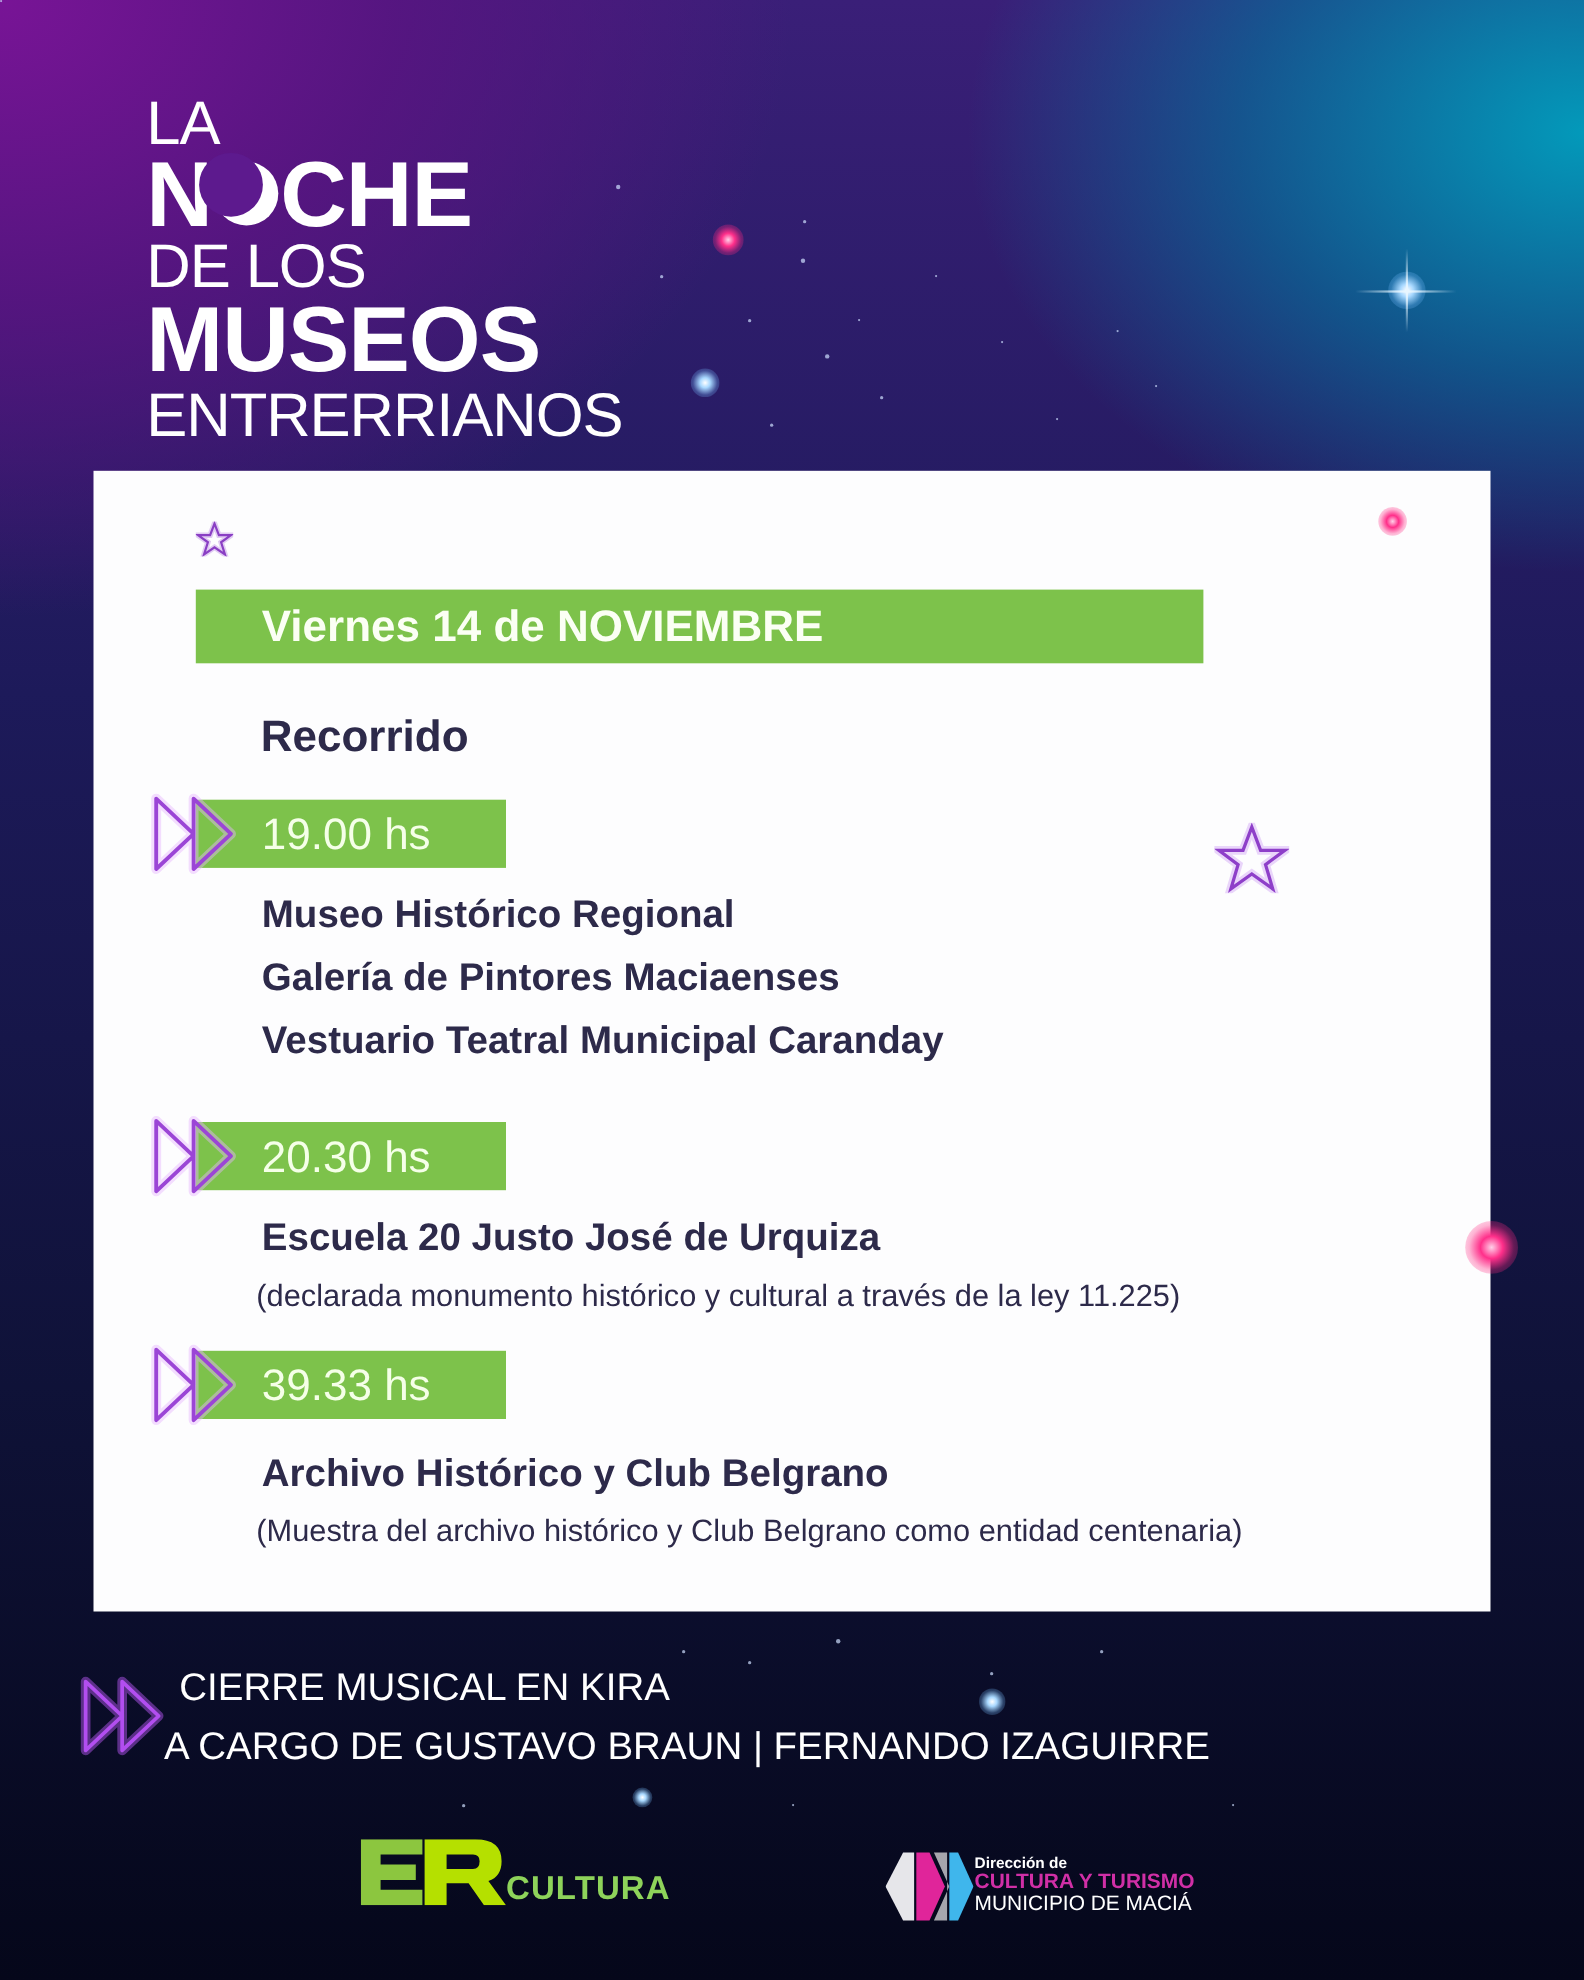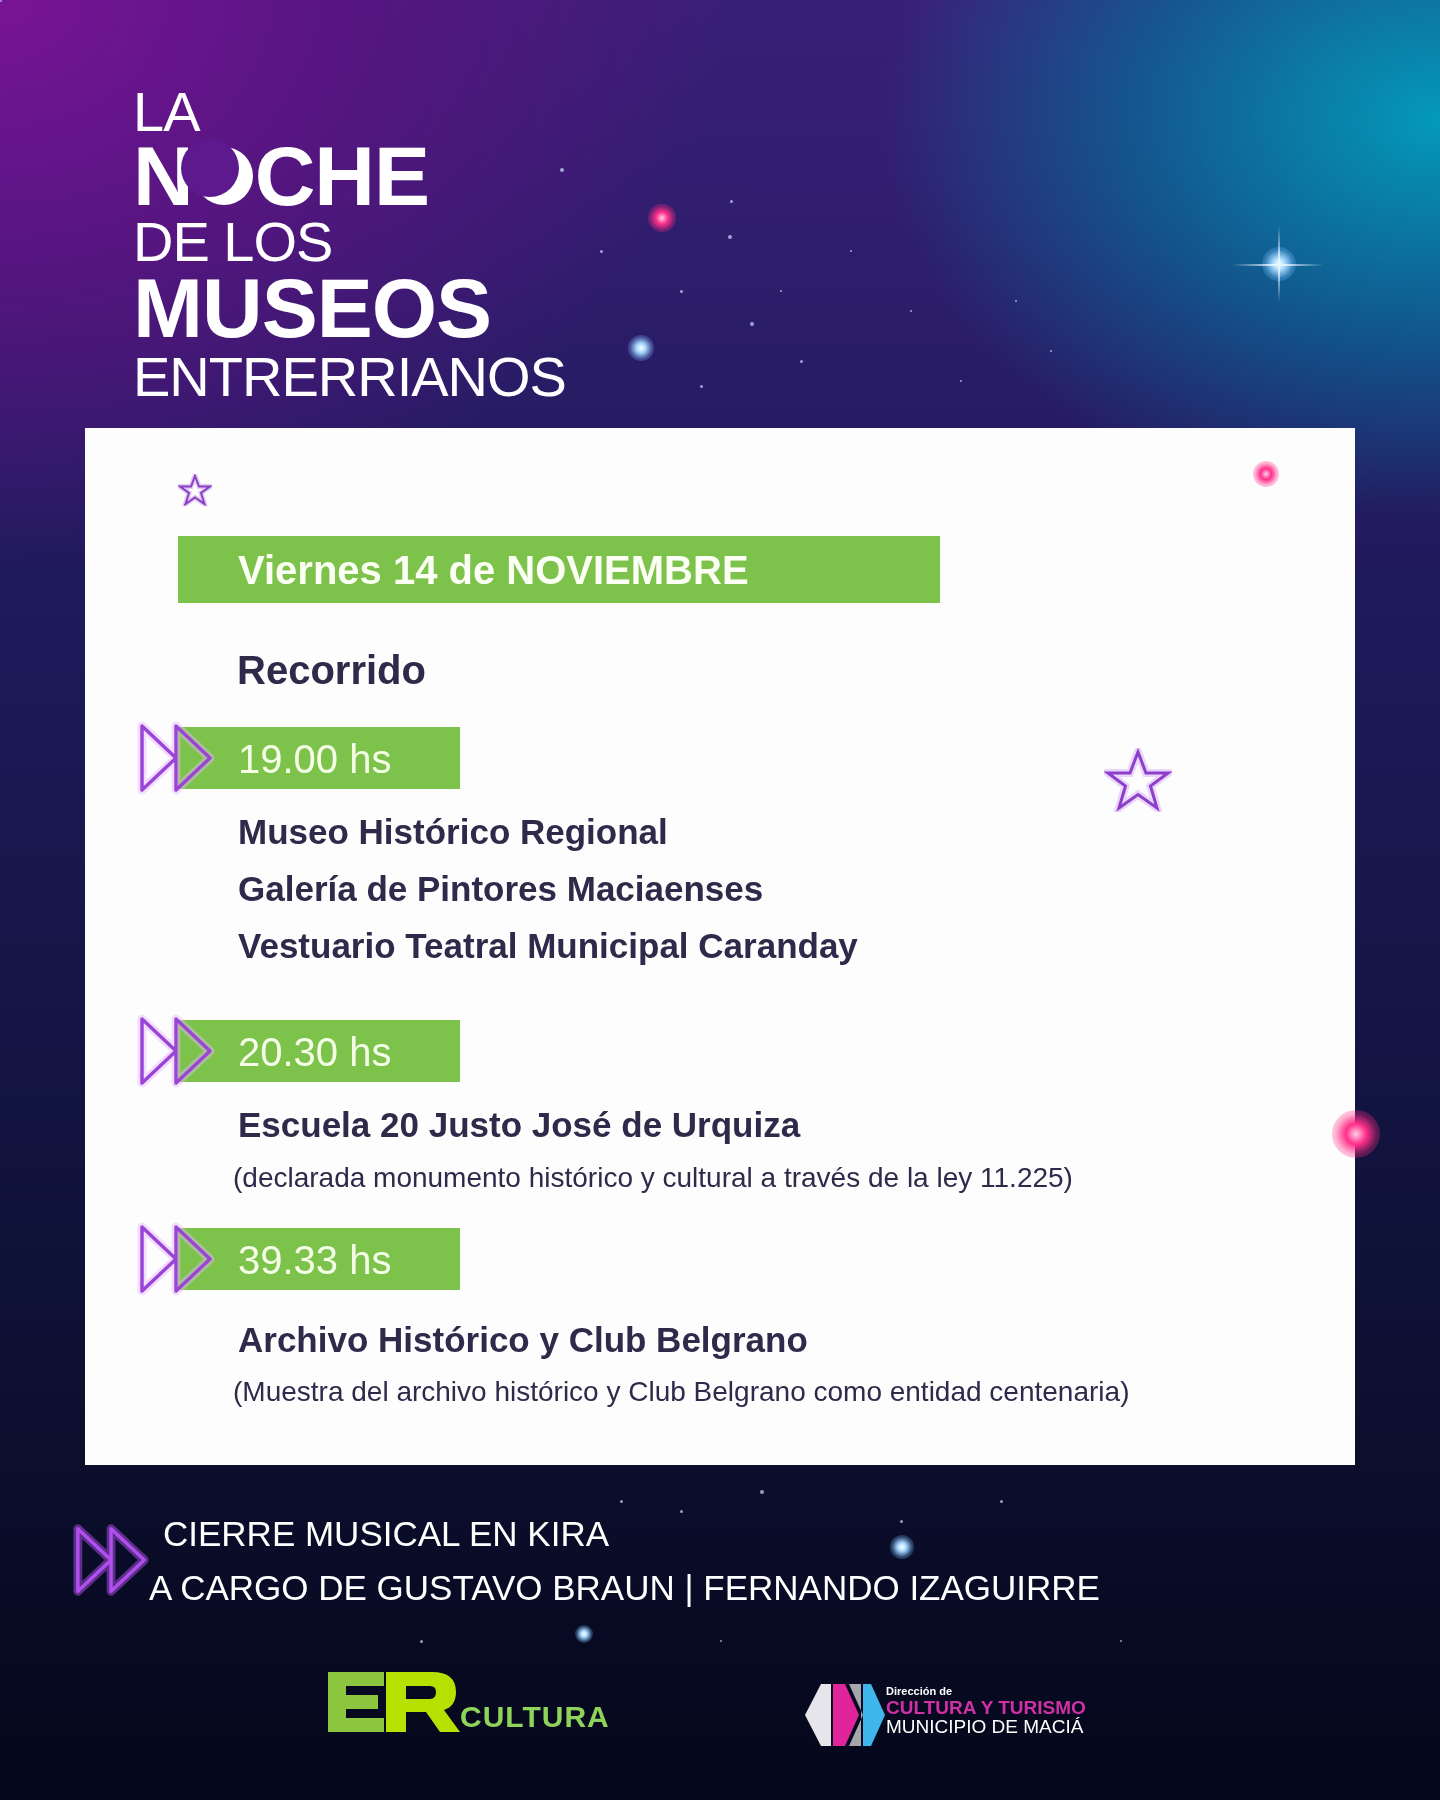--- a/index.html
+++ b/index.html
@@ -25,39 +25,39 @@
   
   .title { color:#fff; left:133px; line-height:1; white-space:nowrap; }
   .t-light { font-weight:400; font-size:56px; letter-spacing:-1px; }
   .t-bold { font-weight:700; font-size:84px; letter-spacing:-1px; }
   .moon { display:inline-block; position:relative; width:58px; height:62px; vertical-align:-2px; margin:0 2px; }
   .moon::before { content:""; position:absolute; left:0; top:2px; width:58px; height:58px; border-radius:50%; background:#fff; }
   .moon::after { content:""; position:absolute; left:-14px; top:-6px; width:58px; height:58px; border-radius:50%; background:#5d1a8e; }
 
   
   .card { left:85px; top:428px; width:1270px; height:1037px; background:#fdfdfe; }
-  .banner { left:178px; top:536px; width:762px; height:67px; background:#7dc24b; }
+  .banner { left:178px; top:536px; width:916px; height:67px; background:#7dc24b; }
   .banner-text { left:60px; top:12px; color:#fbfff4; font-weight:700; font-size:40px; white-space:nowrap; }
   .dark { color:#2d2a4a; }
   .section-title { left:237px; top:648px; font-weight:700; font-size:40px; }
   .time-badge { position:absolute; left:178px; width:282px; height:62px; background:#7dc24b; }
   .time-text { position:absolute; left:60px; top:10px; color:#f5ffe8; font-size:40px; font-weight:400; white-space:nowrap; }
   .ff { position:absolute; width:84px; height:76px; }
   .venue { position:absolute; left:238px; font-weight:700; font-size:35px; white-space:nowrap; }
   .note { position:absolute; font-weight:400; font-size:28px; white-space:nowrap; }
 
   .outline-star { position:absolute; }
 
   
   .closing { color:#fff; font-size:35px; white-space:nowrap; text-align:left; }
   .logo-er { left:328px; top:1672px; width:132px; height:60px; }
   .er-cultura { left:460px; top:1700px; color:#8ed35a; font-weight:700; font-size:30px; letter-spacing:1px; }
   .muni { left:805px; top:1682px; width:80px; height:66px; }
   .muni-text { left:886px; top:1686px; line-height:1.05; white-space:nowrap; }
-  .muni-1 { color:#fff; font-size:11px; font-weight:700; }
+  .muni-1 { color:#fff; font-size:14px; font-weight:700; }
   .muni-2 { color:#d02fa6; font-size:19px; font-weight:700; }
   .muni-3 { color:#fff; font-size:19px; }
 </style>
 </head>
 <body>
 
 <div>
   <div class="dot" style="left:560px;top:168px;width:4px;height:4px;"></div>
   <div class="dot" style="left:600px;top:250px;width:3px;height:3px;"></div>
   <div class="dot" style="left:730px;top:200px;width:3px;height:3px;"></div>

